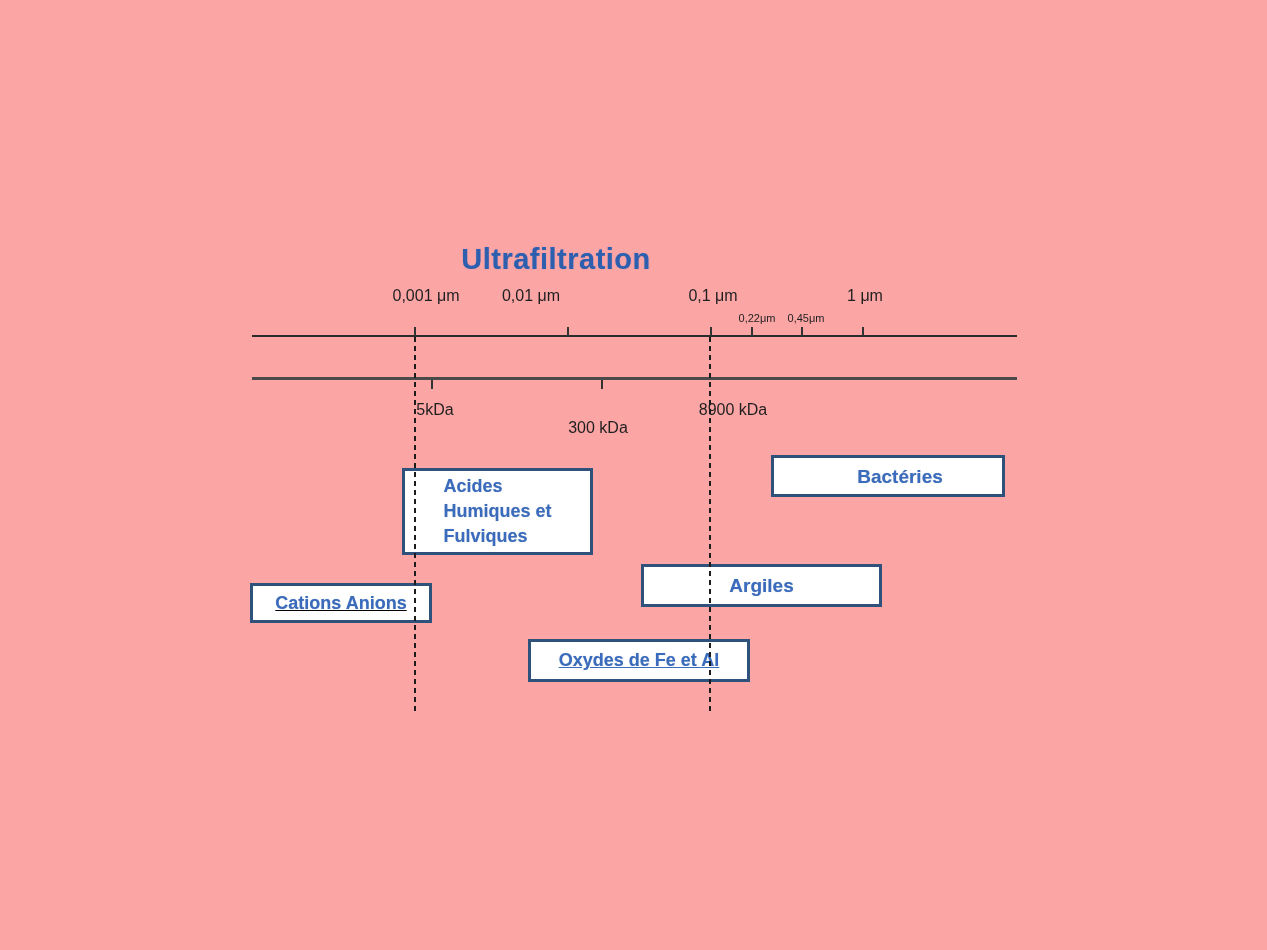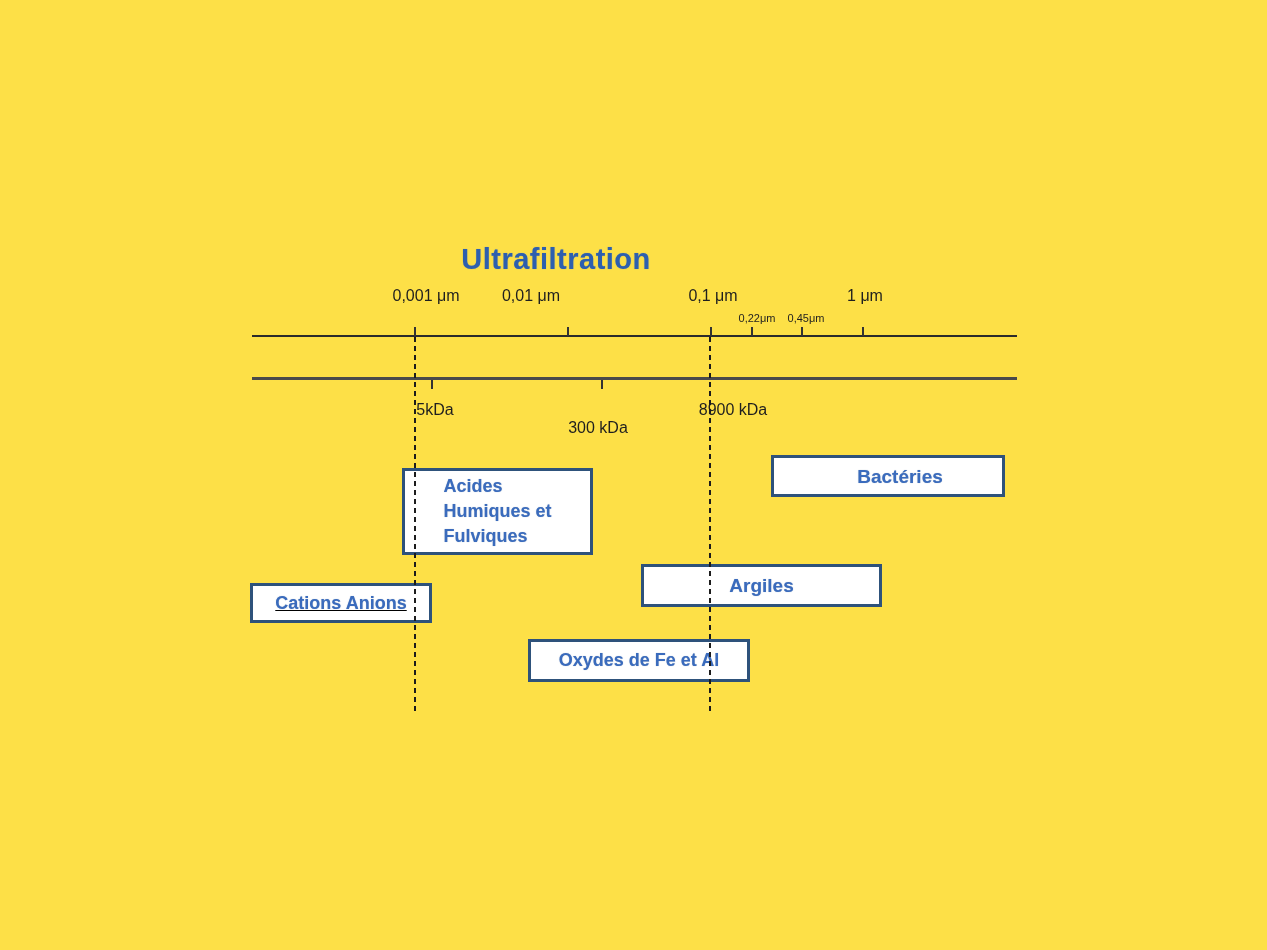--- a/index.html
+++ b/index.html
@@ -1,19 +1,19 @@
 <!DOCTYPE html>
 <html><head>
 <meta charset="utf-8">
 <style>
   html,body{margin:0;padding:0;background:#ffffff;}
   #canvas{
     position:relative;
     width:1267px;height:950px;
-    background:#fde047;
+    background:#fca5a5;
     overflow:hidden;
     font-family:"Liberation Sans", sans-serif;
   }
   .title{
     position:absolute;
     font-size:29px;
     font-weight:bold;
     color:#2d5fae;
     transform:translateX(-50%);
     white-space:nowrap;
@@ -124,16 +124,16 @@
 
   <div class="labelbox" style="left:641px;top:564px;width:241px;height:43px;">
     <div class="txt">Argiles</div>
   </div>
 
   <div class="labelbox" style="left:250px;top:583px;width:182px;height:40px;text-decoration:underline;">
     <div class="txt" style="font-size:18px;">Cations Anions</div>
   </div>
 
   <div class="labelbox" style="left:528px;top:639px;width:222px;height:43px;">
-    <div class="txt" style="font-size:18px;">Oxydes de Fe et Al</div>
+    <div class="txt" style="font-size:18px;text-decoration:underline;">Oxydes de Fe et Al</div>
   </div>
 
 </div>
 
 </body></html>

